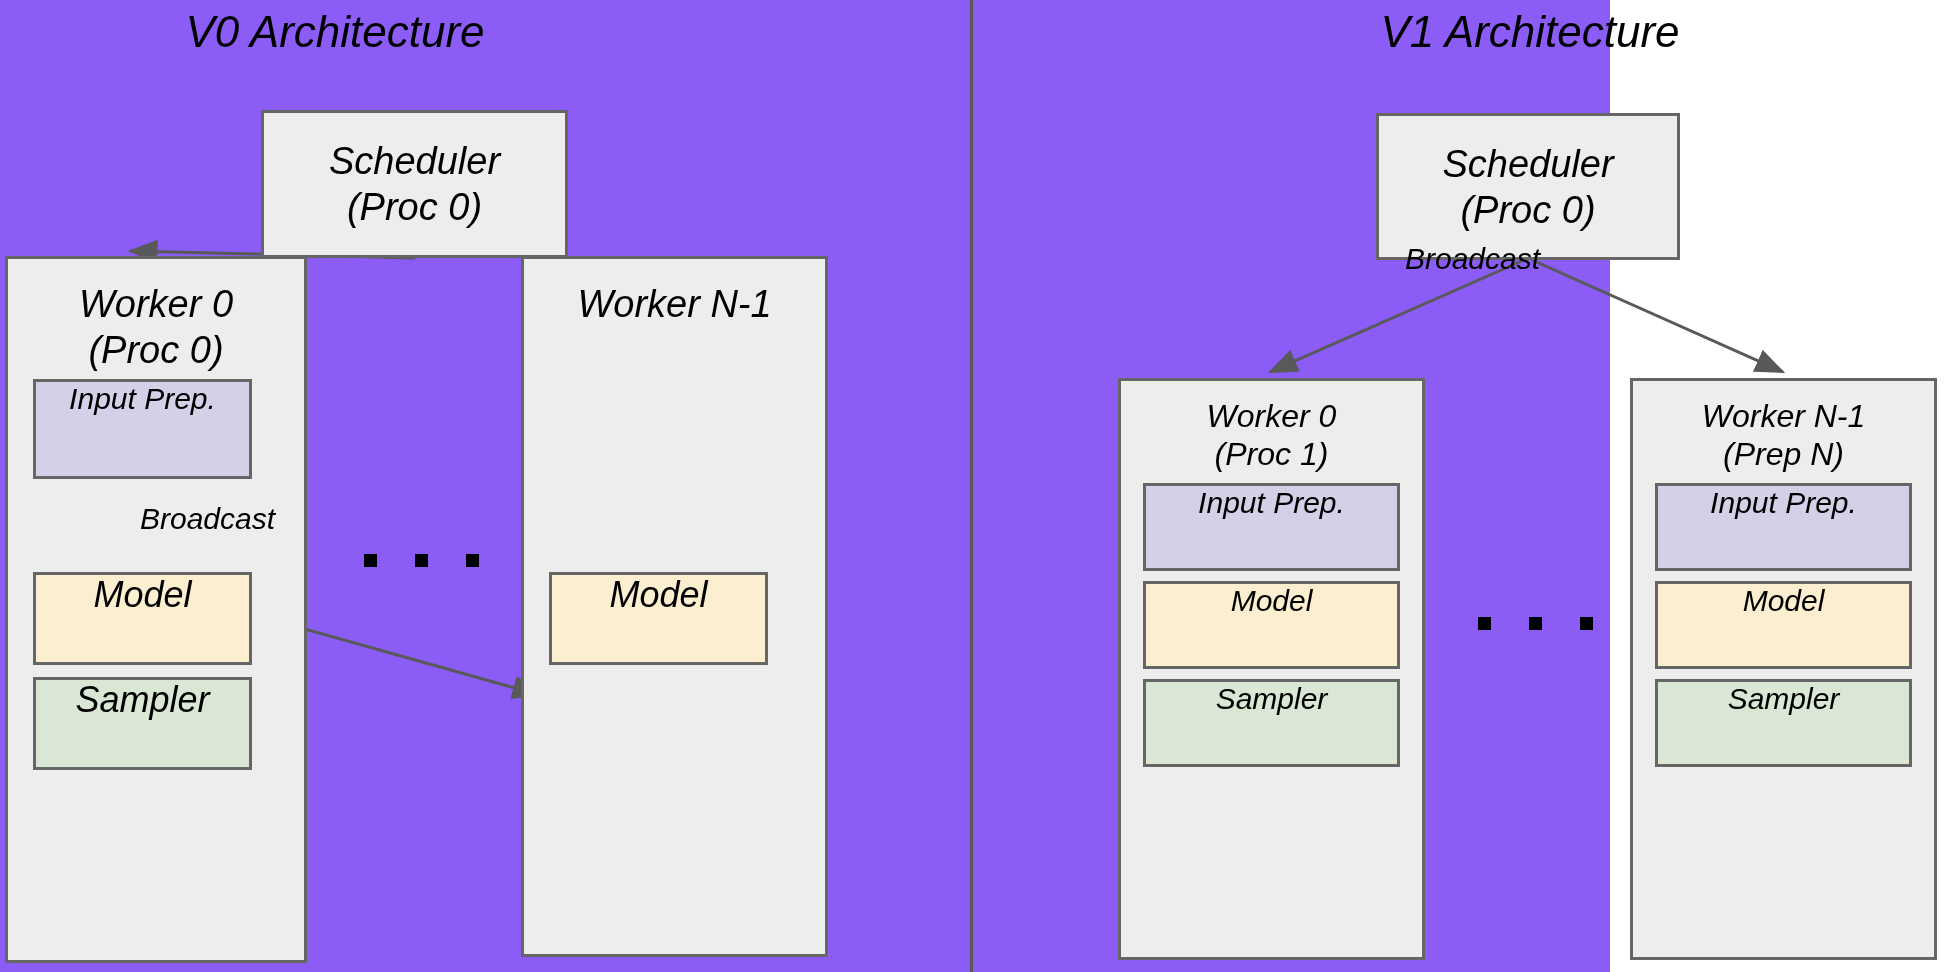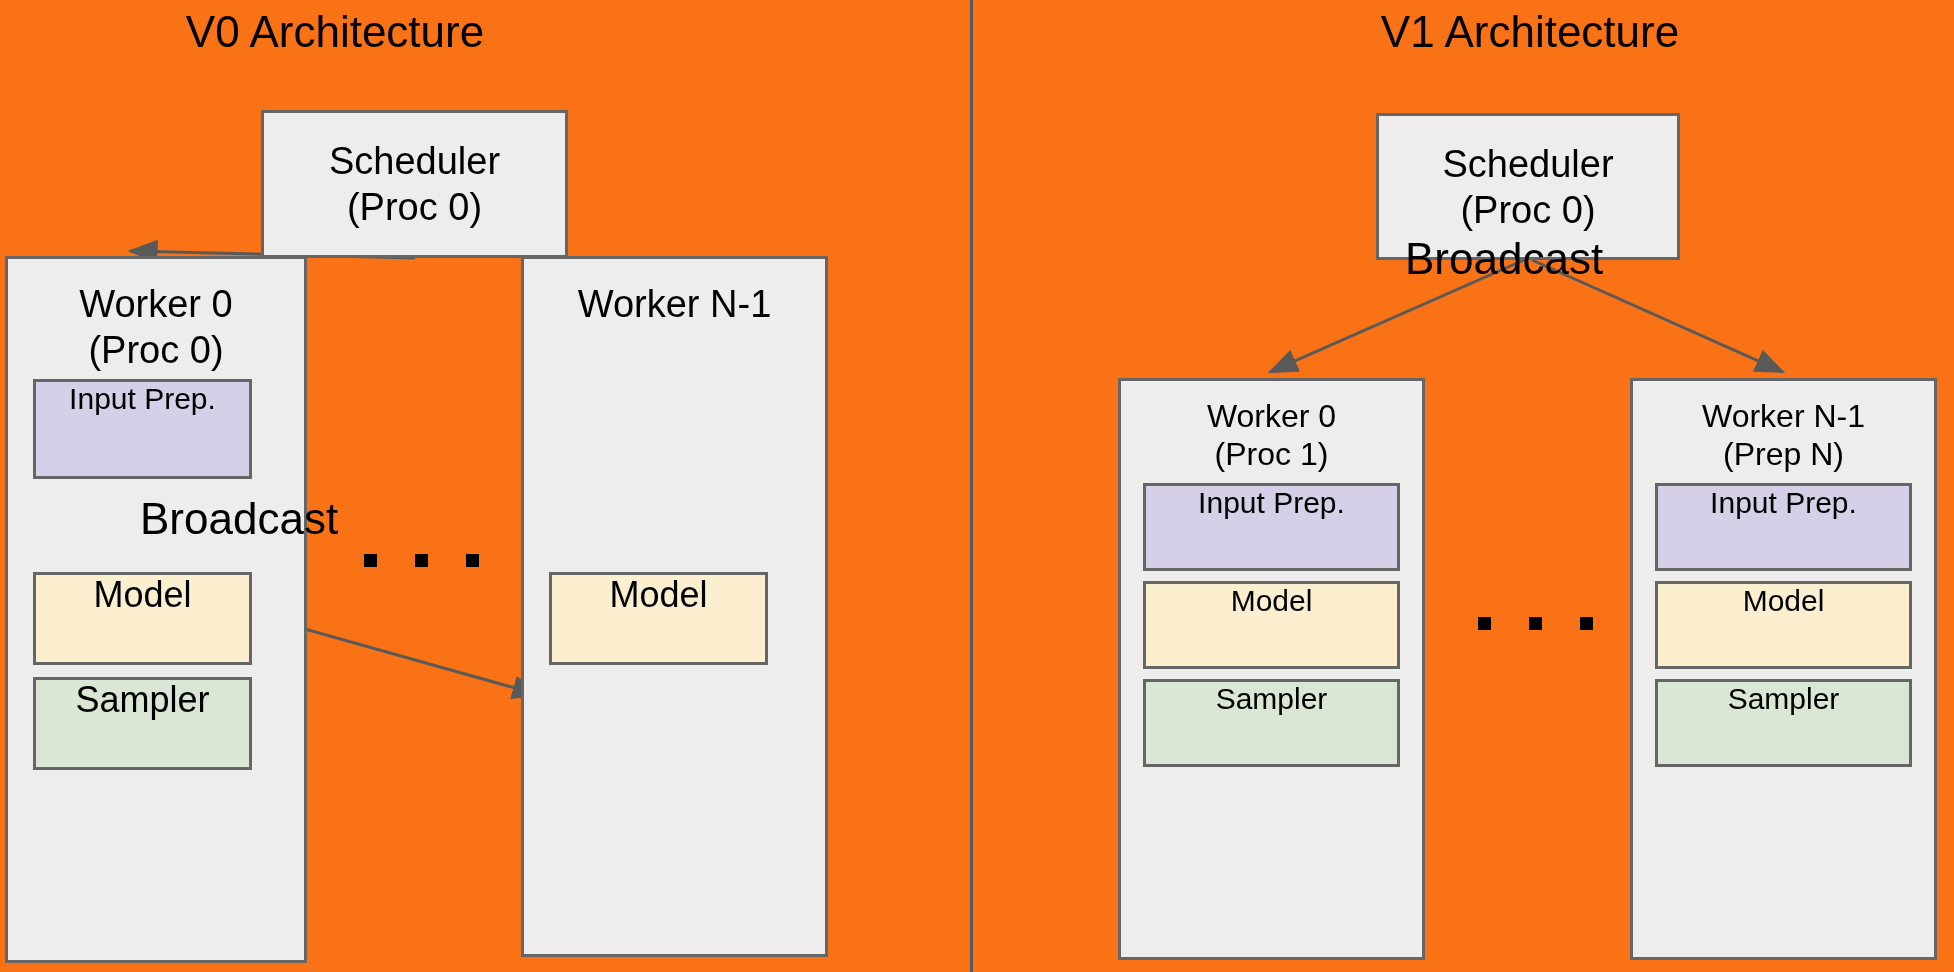--- a/index.html
+++ b/index.html
@@ -9,23 +9,24 @@
   }
   body {
     width: 1954px;
     height: 972px;
     overflow: hidden;
     font-family: "Liberation Sans", sans-serif;
     color: #000000;
   }
   #canvas {
     position: relative;
-    width: 1954px;
-    height: 972px;
-    background: #f97316;
+    width: 1610px;
+    height: 972px;
+    background: #8b5cf6;
+    font-style: italic;
   }
   .panel {
     position: absolute;
     top: 0;
     height: 972px;
   }
   #panel-v0 { left: 0; width: 970px; }
   #panel-v1 { left: 972px; width: 982px; }
 
   .divider {
@@ -103,21 +104,21 @@
   .dot {
     width: 13px;
     height: 13px;
     background: #000;
   }
   .dot + .dot { margin-left: 38px; }
 
   
   .edge-label {
     position: absolute;
-    font-size: 44px;
+    font-size: 30px;
     line-height: 38px;
     white-space: nowrap;
     color: #000;
   }
 
   svg.arrows {
     position: absolute;
     left: 0;
     top: 0;
     width: 1954px;

